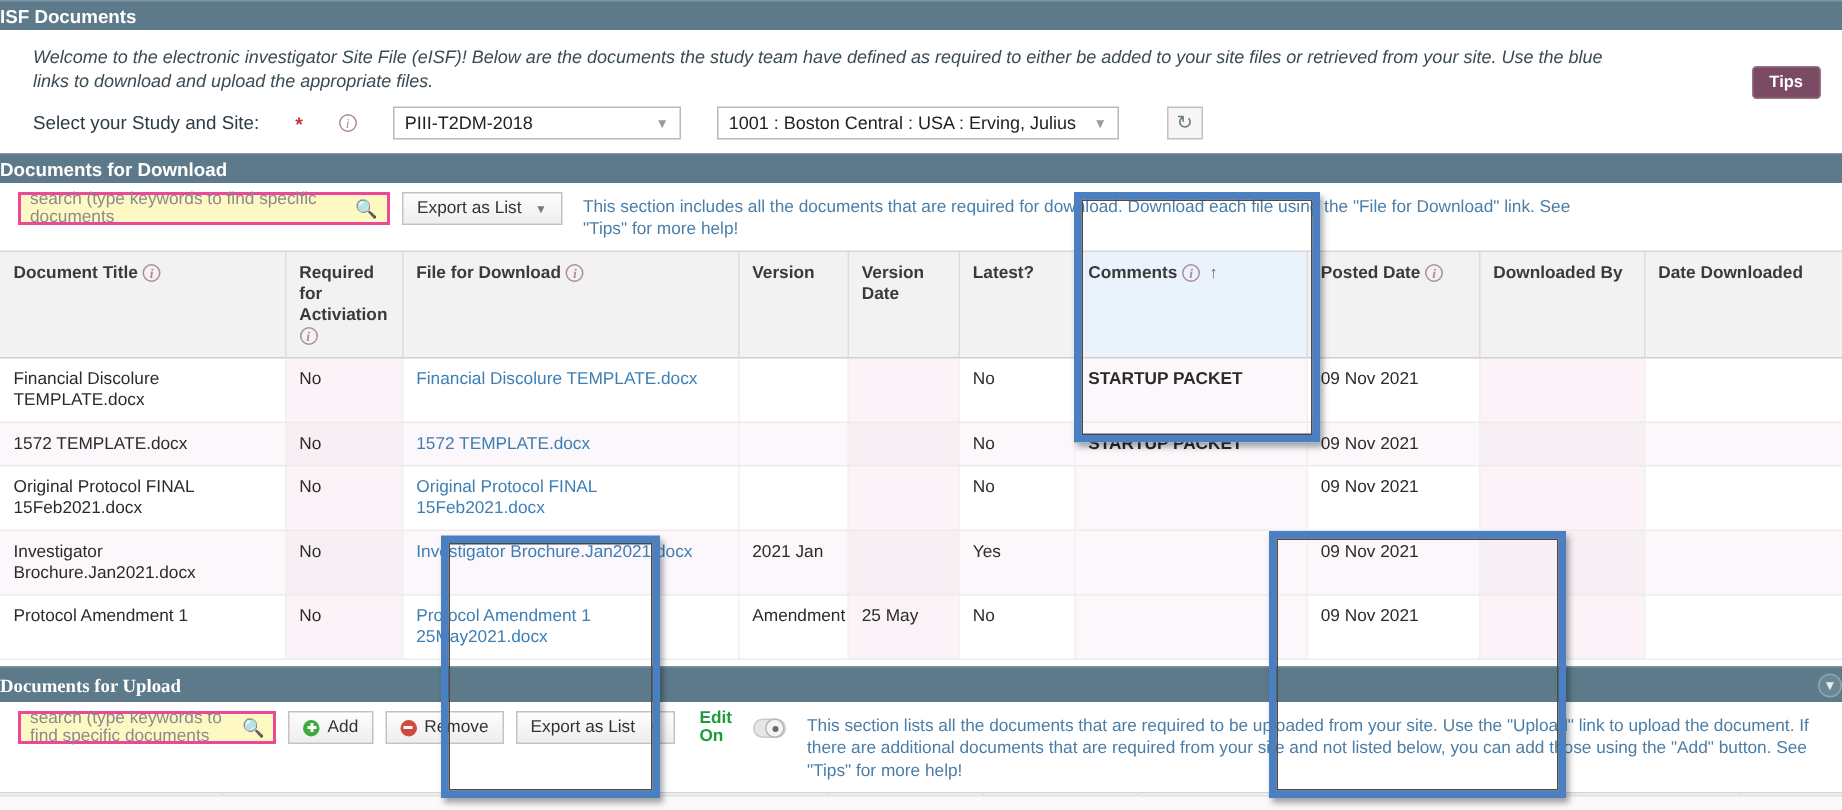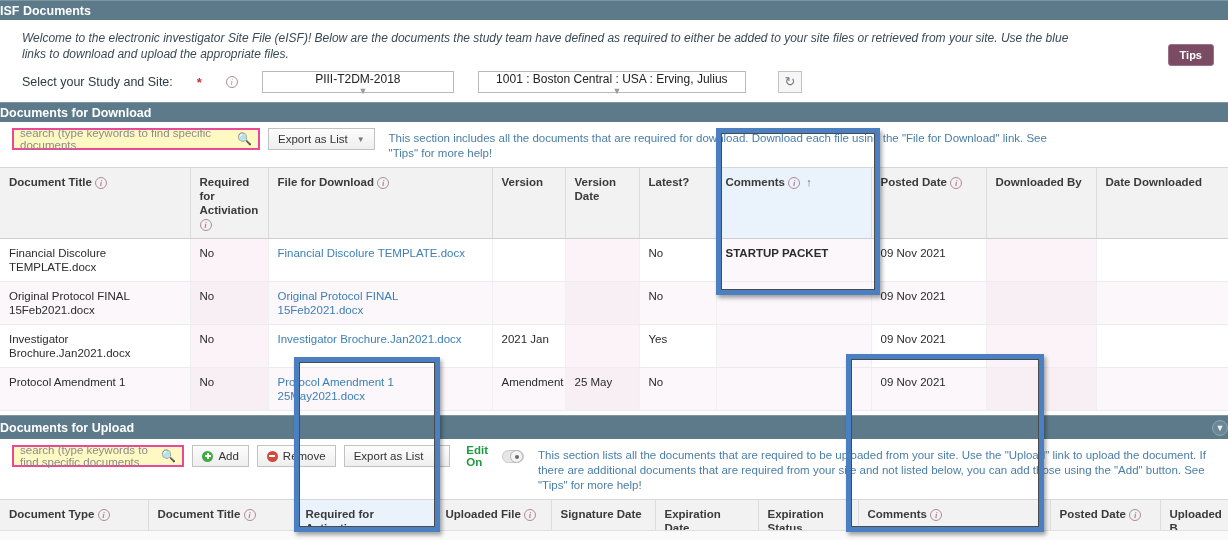--- a/index.html
+++ b/index.html
@@ -19,21 +19,21 @@
     font-size: 12.5px;
     font-weight: bold;
     height: 20px;
     line-height: 20px;
     padding: 0 0;
     display: flex;
     align-items: center;
     justify-content: space-between;
     border-top: 1px solid #7c96a2;
   }
-  .bar.tall { height: 24px; line-height: 24px; }
+  .bar.tall { height: 24px; line-height: 24px; font-family: Liberation Serif, serif; }
   .collapse-btn {
     width: 16px; height: 16px; border-radius: 50%;
     border: 1px solid #8ea6b1;
     background: #6b8796;
     color: #e8eef1;
     font-size: 9px; line-height: 14px; text-align: center;
     cursor: pointer;
   }
 
   
@@ -87,21 +87,20 @@
   .sel {
     border: 1px solid #b9b9b9;
     background: #fff;
     height: 22px;
     display: flex; align-items: center;
     justify-content: space-between;
     padding: 0 7px;
     font-size: 12px;
     color: #222;
     cursor: pointer;
-    flex-direction: column;
   }
   .sel .caret { color: #9a9a9a; font-size: 9px; margin-left: 10px; }
   #study-select { width: 192px; }
   #site-select { width: 268px; }
   .refresh-btn {
     width: 24px; height: 22px;
     border: 1px solid #c2c2c2;
     background: #f6f6f6;
     color: #6f7b82;
     font-size: 13px;
@@ -320,20 +319,32 @@
         <td><span class="lnk">Financial Discolure TEMPLATE.docx</span></td>
         <td></td>
         <td class="tint"></td>
         <td>No</td>
         <td class="hl">STARTUP PACKET</td>
         <td>09 Nov 2021</td>
         <td class="tint"></td>
         <td></td>
       </tr>
       <tr>
+        <td>1572 TEMPLATE.docx</td>
+        <td class="tint">No</td>
+        <td><span class="lnk">1572 TEMPLATE.docx</span></td>
+        <td></td>
+        <td class="tint"></td>
+        <td>No</td>
+        <td class="hl">STARTUP PACKET</td>
+        <td>09 Nov 2021</td>
+        <td class="tint"></td>
+        <td></td>
+      </tr>
+      <tr>
         <td>Original Protocol FINAL 15Feb2021.docx</td>
         <td class="tint">No</td>
         <td><span class="lnk">Original Protocol FINAL 15Feb2021.docx</span></td>
         <td></td>
         <td class="tint"></td>
         <td>No</td>
         <td class="hl"></td>
         <td>09 Nov 2021</td>
         <td class="tint"></td>
         <td></td>

